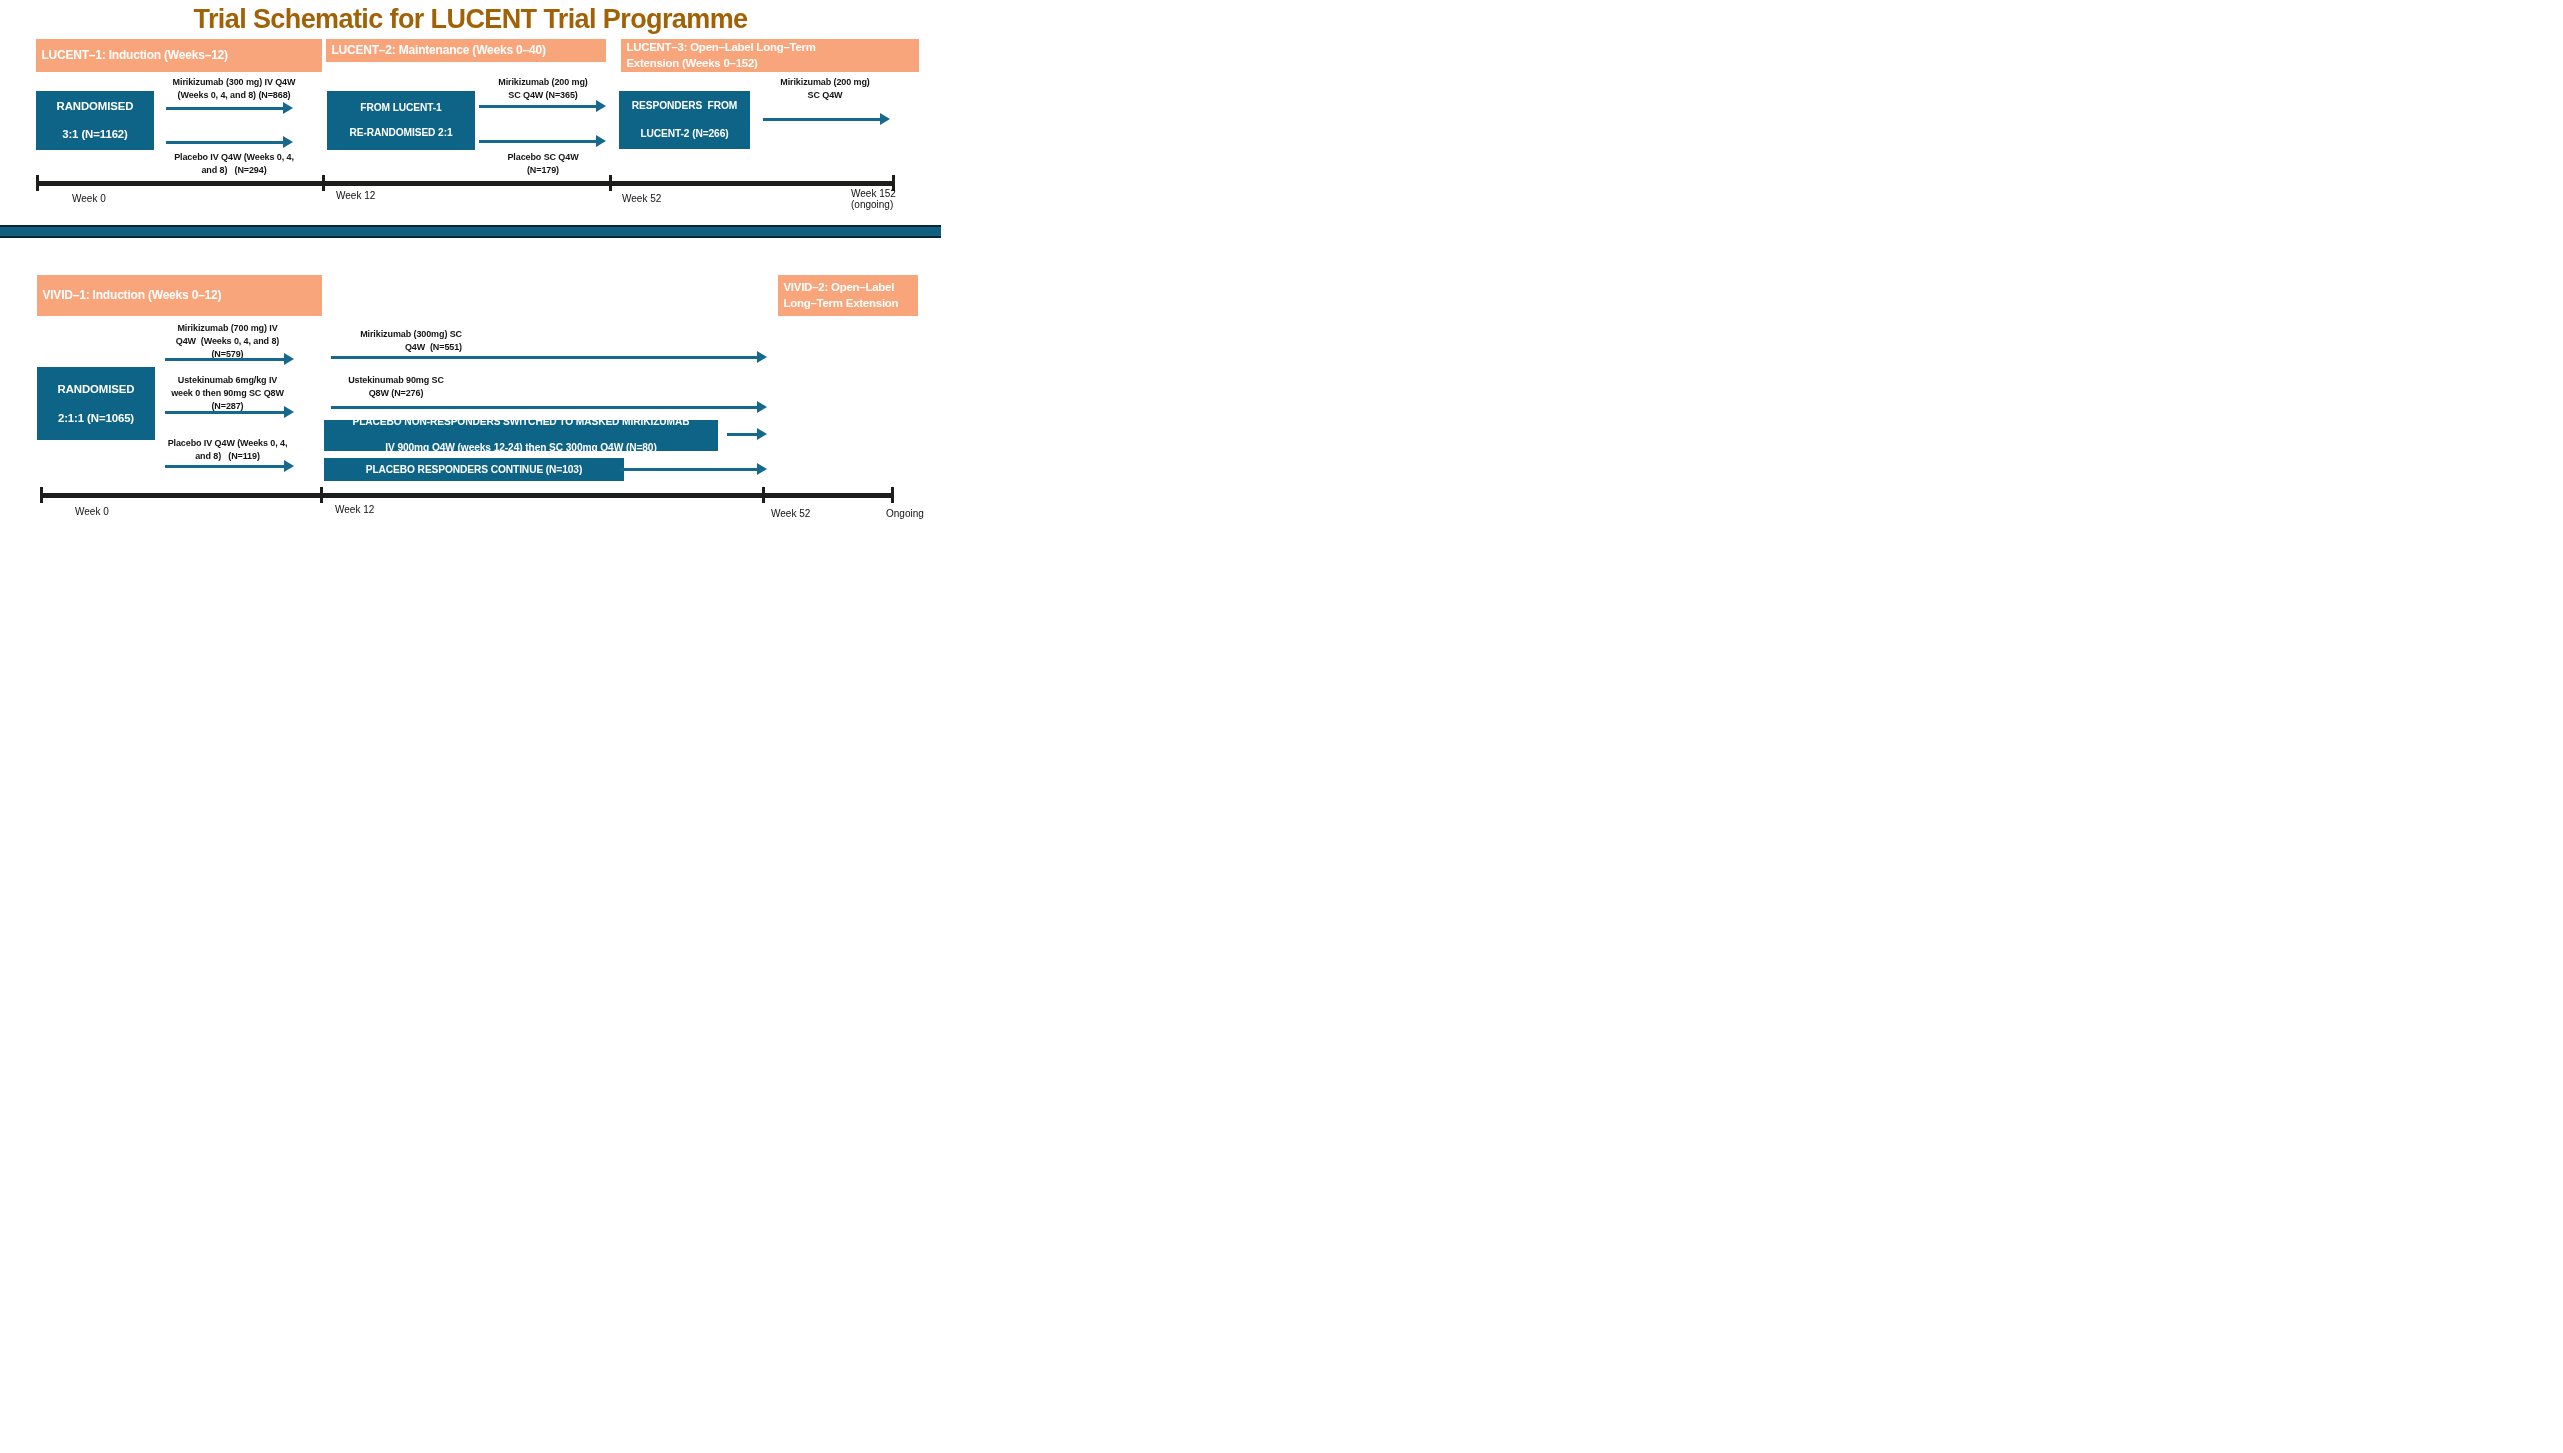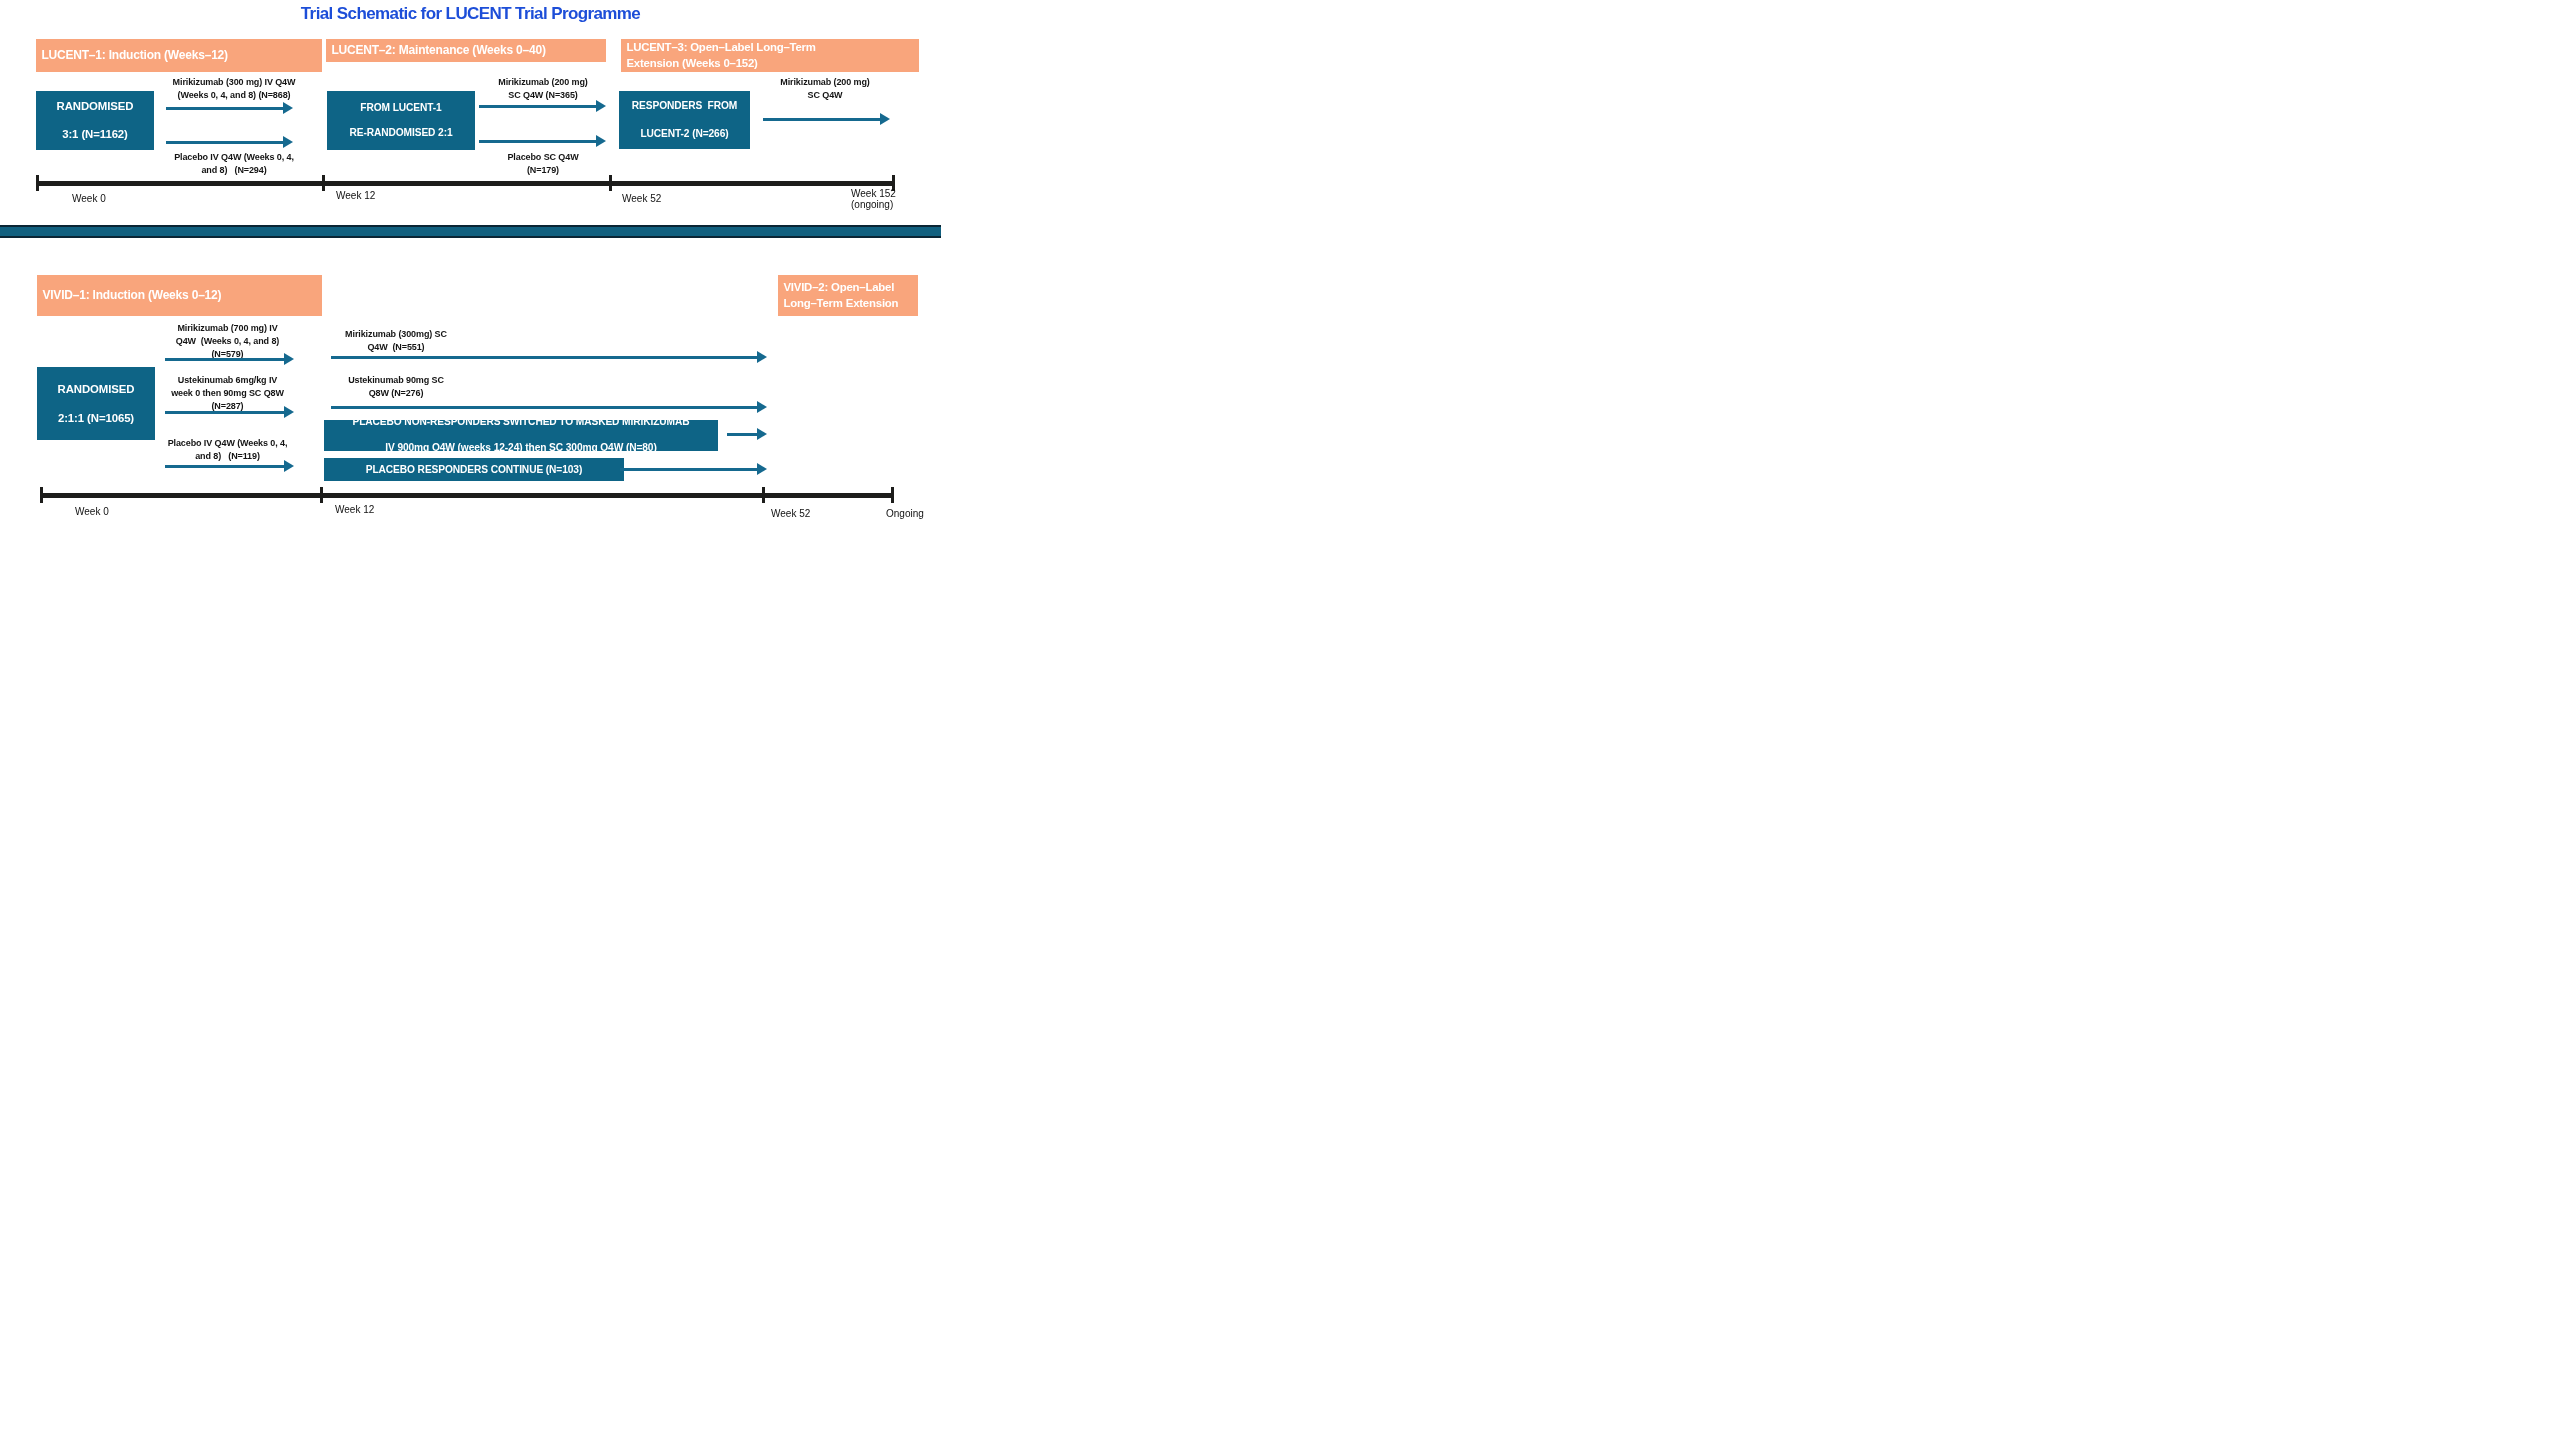--- a/index.html
+++ b/index.html
@@ -10,21 +10,21 @@
     --divider_fill:#11607F;
     --divider_border:#0A2534;
   }
   html,body{margin:0;padding:0;background:#fff;}
   #canvas{
     position:relative;width:941px;height:534px;background:#fff;overflow:hidden;
     font-family:"Liberation Sans","DejaVu Sans",sans-serif;color:#111;
   }
   .title{
     position:absolute;left:0;width:100%;text-align:center;
-    font-size:17px;font-weight:bold;letter-spacing:-0.6px;color:#1d4ed8;
+    font-size:27px;font-weight:bold;letter-spacing:-0.6px;color:#a16207;
   }
   .phase-bar{
     position:absolute;background:var(--salmon);color:#fff;font-weight:bold;
     font-size:12px;display:flex;align-items:center;box-sizing:border-box;
     padding-left:5.4px;line-height:1.32;letter-spacing:-0.2px;
   }
   .teal-box{
     position:absolute;background:var(--box_teal);color:#fff;font-weight:bold;
     display:flex;flex-direction:column;justify-content:center;align-items:center;
     text-align:center;box-sizing:border-box;letter-spacing:-0.1px;gap:11px;
@@ -161,21 +161,21 @@
   <div class="lbl" style="left:157px;top:322px;width:141px;">
     <div class="line">Mirikizumab (700 mg) IV</div>
     <div class="line">Q4W  (Weeks 0, 4, and 8)</div>
     <div class="line">(N=579)</div>
   </div>
   <div class="arrow" style="left:165px;top:353px;width:129px;">
     <div class="shaft"></div>
       <div class="head"></div>
   </div>
 
-  <div class="lbl" style="left:330px;top:328px;width:132px;">
+  <div class="lbl" style="left:330px;top:328px;width:132px;text-align:right;">
     <div class="line">Mirikizumab (300mg) SC</div>
     <div class="line">Q4W  (N=551)</div>
   </div>
   <div class="arrow" style="left:331px;top:351px;width:436px;">
     <div class="shaft"></div>
       <div class="head"></div>
   </div>
 
   <div class="lbl" style="left:157px;top:374px;width:141px;">
     <div class="line">Ustekinumab 6mg/kg IV</div>

